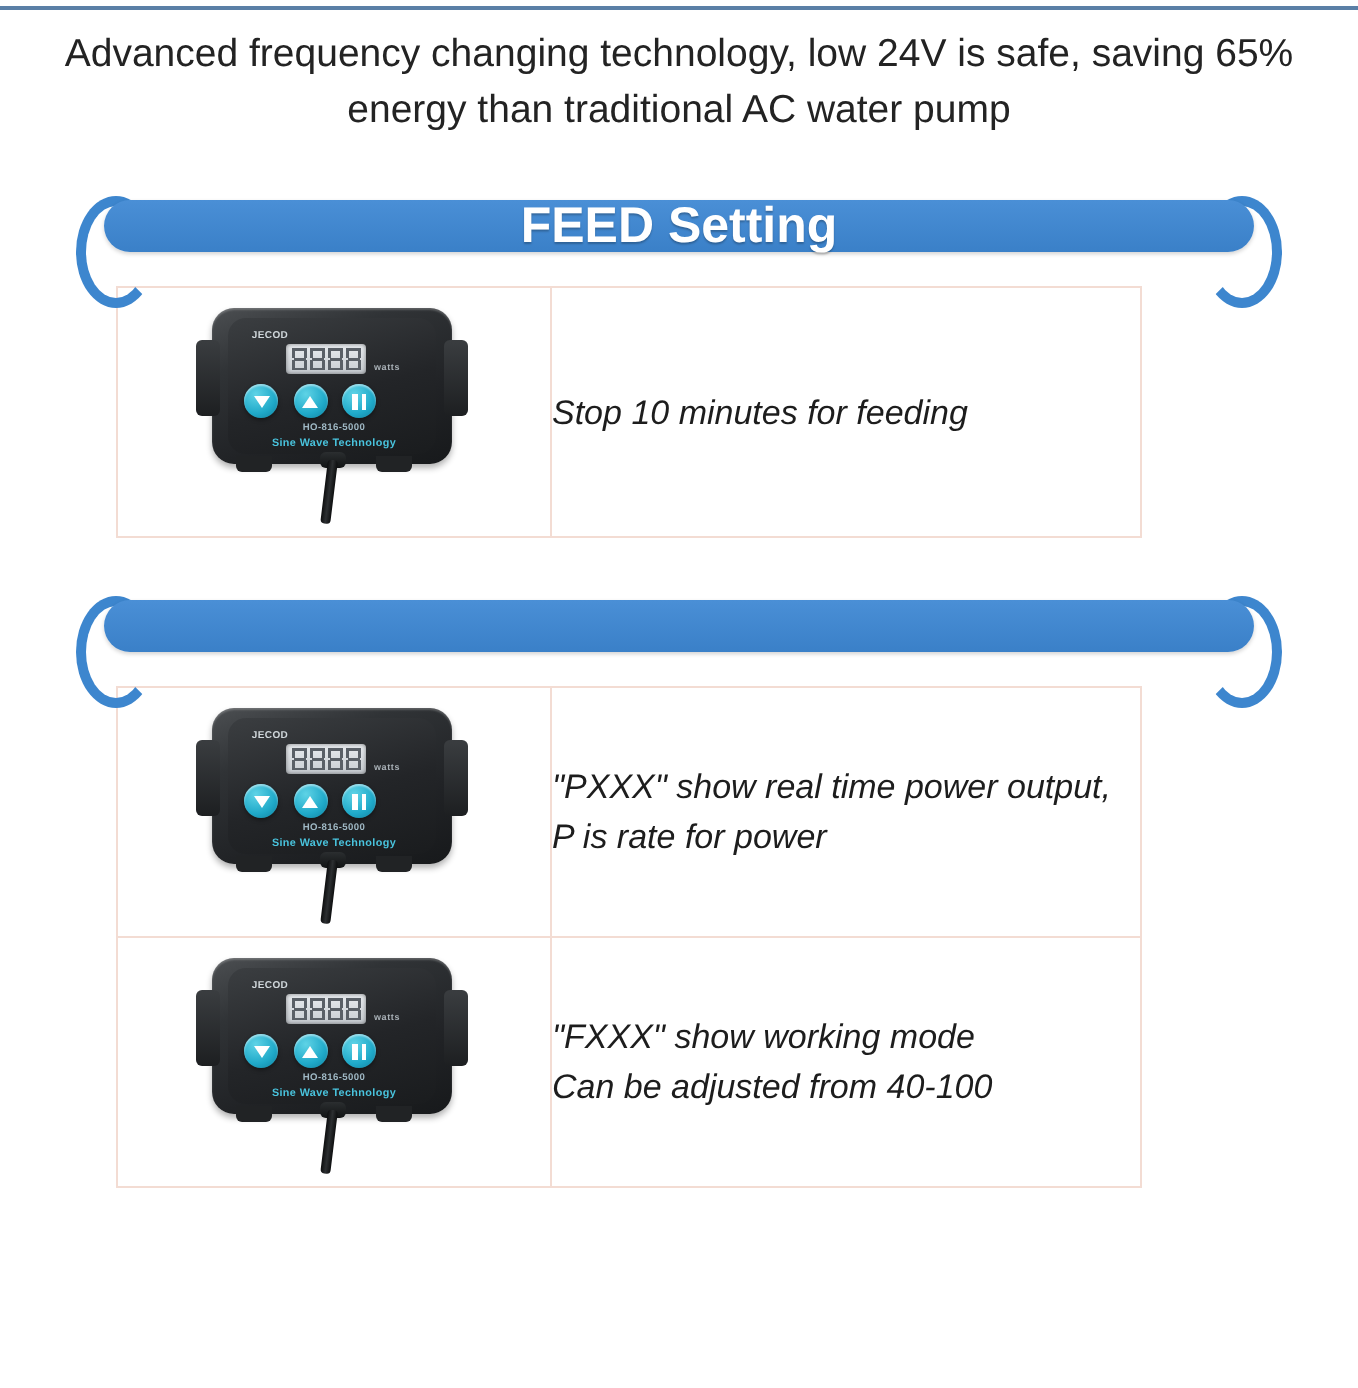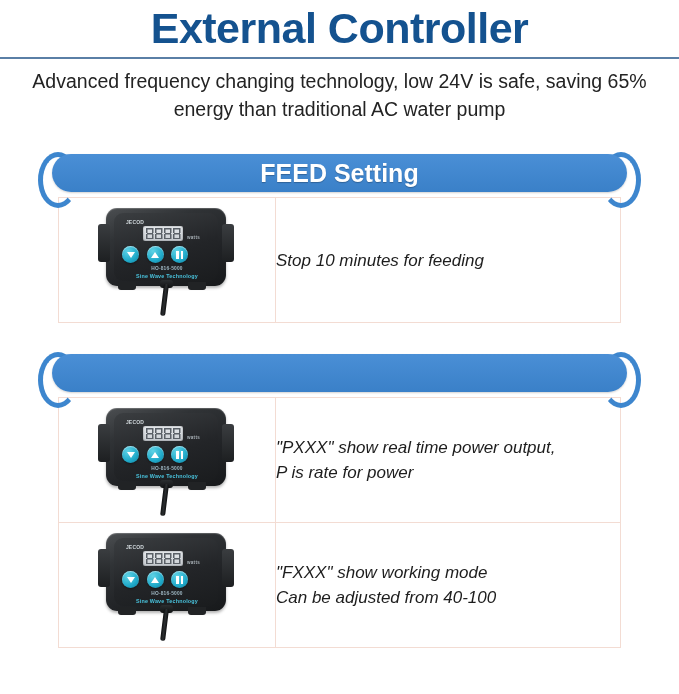--- a/index.html
+++ b/index.html
@@ -47,21 +47,21 @@
     top:-1px;
     width:30px;height:46px;
     border:5px solid #3d86ce;
     border-radius:50%;
   }
   .bracket.left{left:0;border-right-color:transparent;}
   .bracket.right{right:0;border-left-color:transparent;}
   .banner-pill{
     position:absolute;
     left:14px;right:14px;top:1px;
-    height:38px;
+    height:26px;
     background:linear-gradient(#4a8fd6,#3a80c8);
     border-radius:21px;
     display:flex;align-items:center;justify-content:center;
     box-shadow:0 1px 2px rgba(0,0,0,.18);
   }
   .banner-main{
     color:#ffffff;
     font-size:25px;
     font-weight:bold;
     letter-spacing:0px;
@@ -73,21 +73,21 @@
     font-weight:bold;
     margin-left:7px;
     text-shadow:0 1px 1px rgba(0,0,0,.25);
   }
 
   
   .tbl{
     margin:0 58px 0 58px;
     border:1px solid #f3dcd3;
     border-collapse:collapse;
-    width:563px;
+    width:513px;
     box-sizing:border-box;
     table-layout:fixed;
   }
   .tbl td{
     border:1px solid #f3dcd3;
     padding:0;
     vertical-align:middle;
   }
   .cell-device{width:216px;height:124px;text-align:center;}
   .cell-text{
@@ -213,21 +213,20 @@
     width:13px;height:8px;
     background:linear-gradient(#2b2e30,#111314);
     border-radius:3px;
   }
   .spacer-30{height:30px;}
 </style>
 </head>
 <body>
 
 <div>
-  <div class="page-title">External Controller</div>
   <div class="title-rule"></div>
   <div class="subtitle">Advanced frequency changing technology, low 24V is safe, saving 65% energy than traditional AC water pump</div>
 </div>
 
 <div class="spacer-30"></div>
 
 <div class="section">
   <div class="banner-wrap">
     <div class="bracket left"></div>
     <div class="bracket right"></div>

